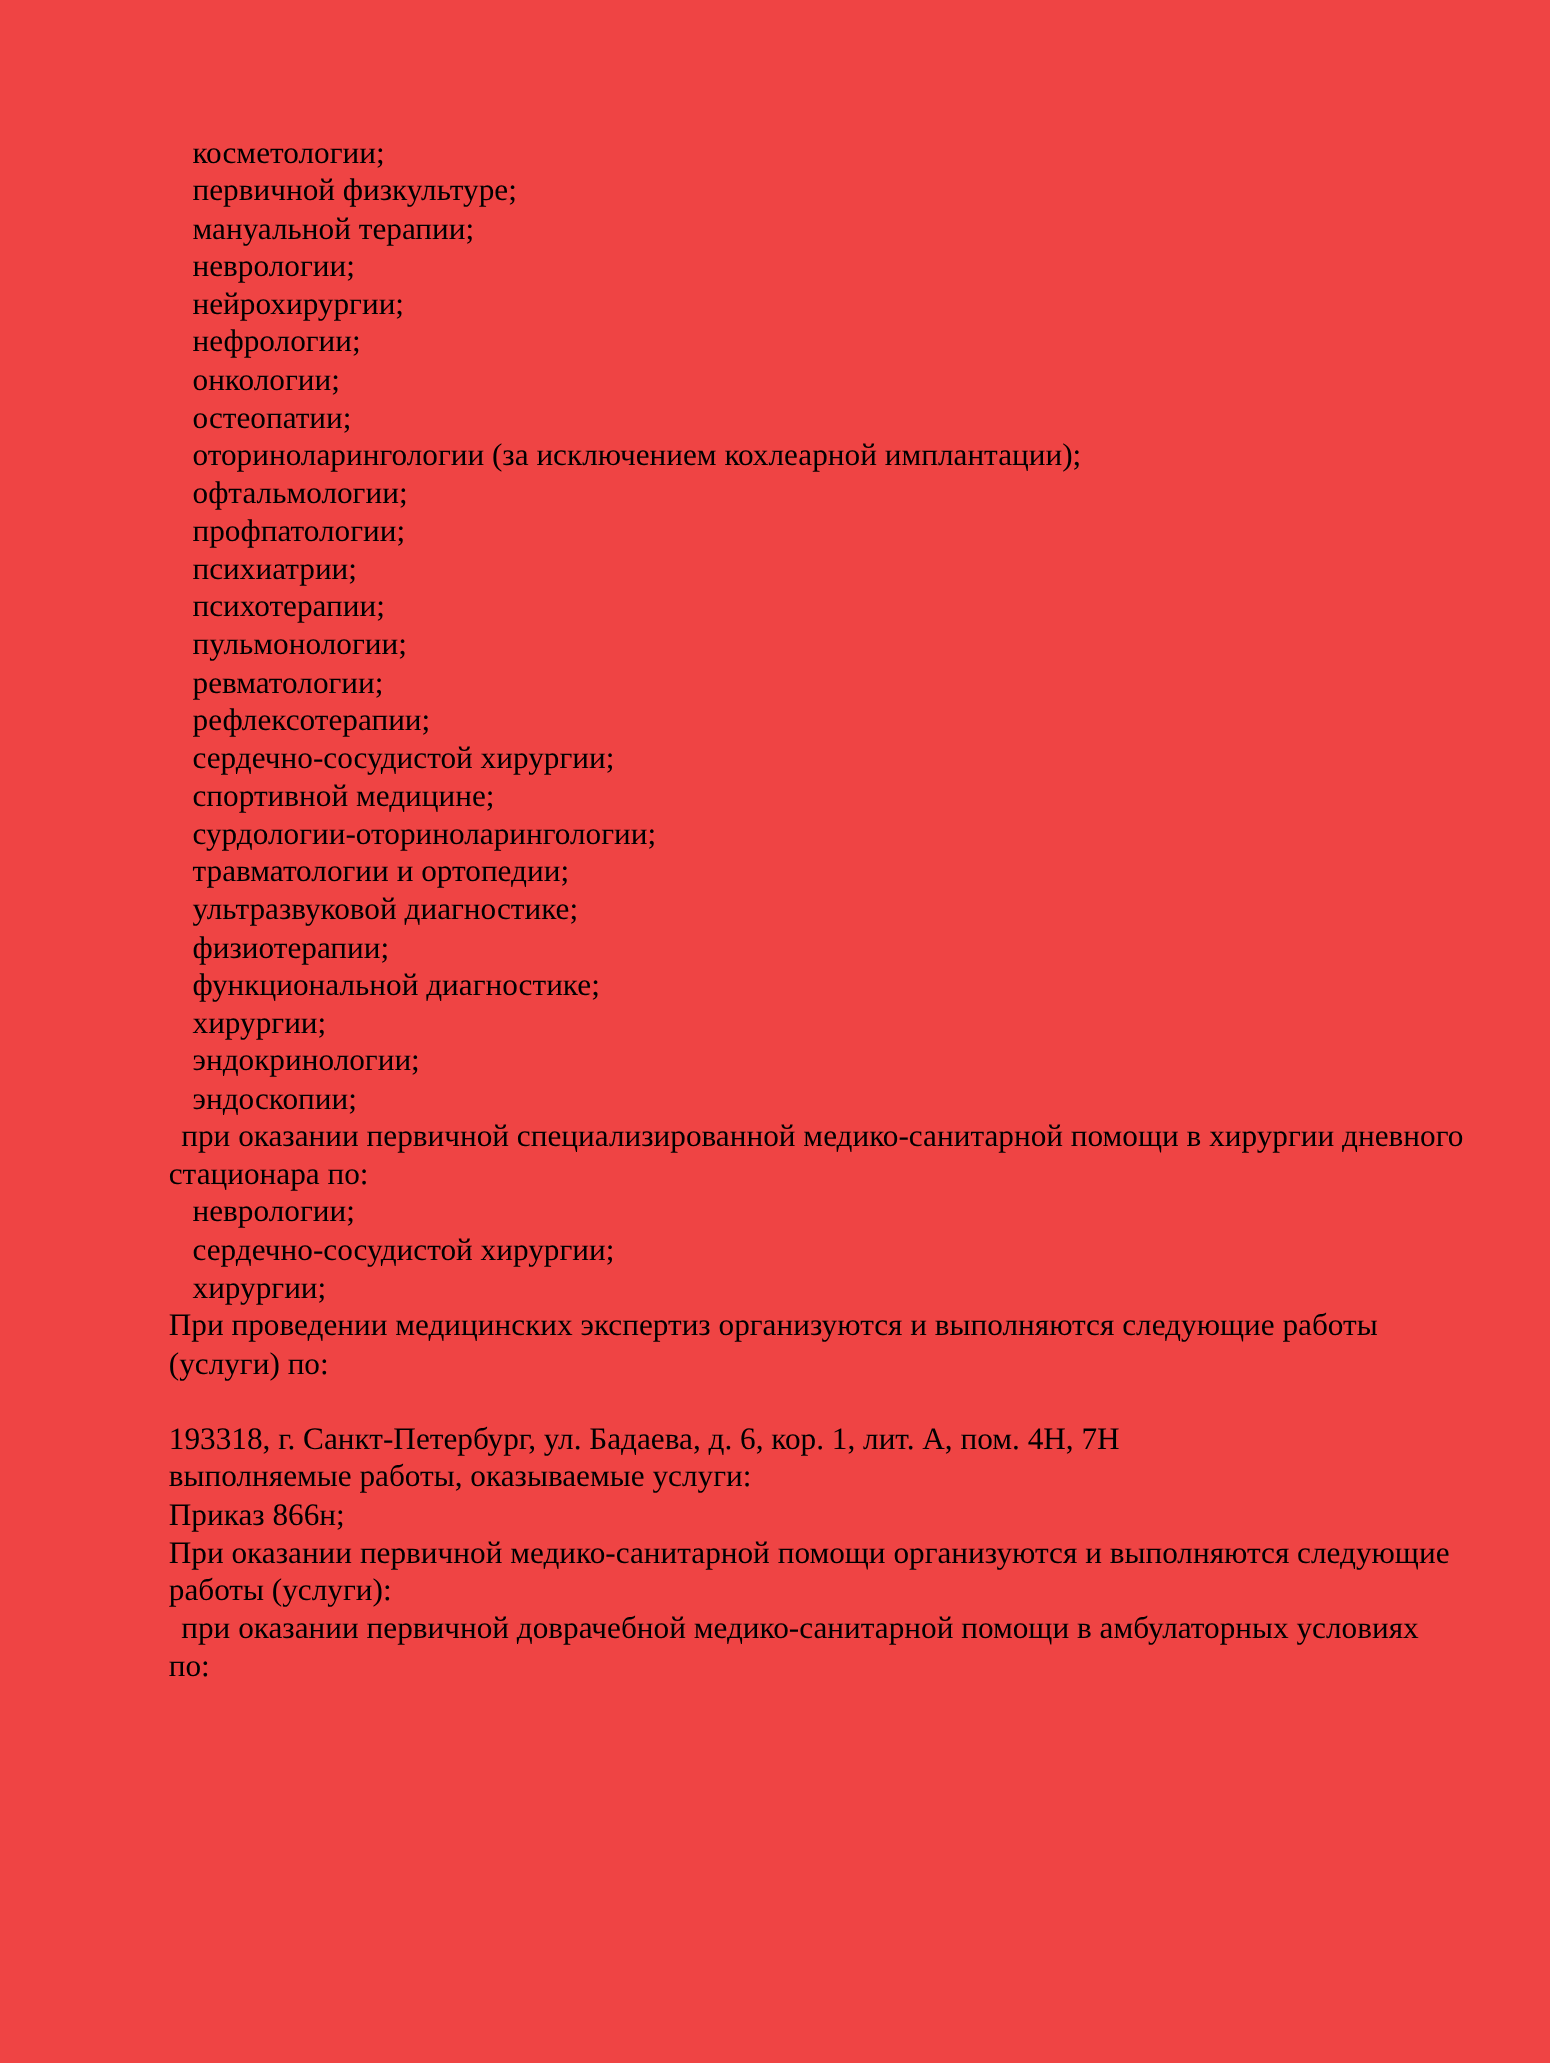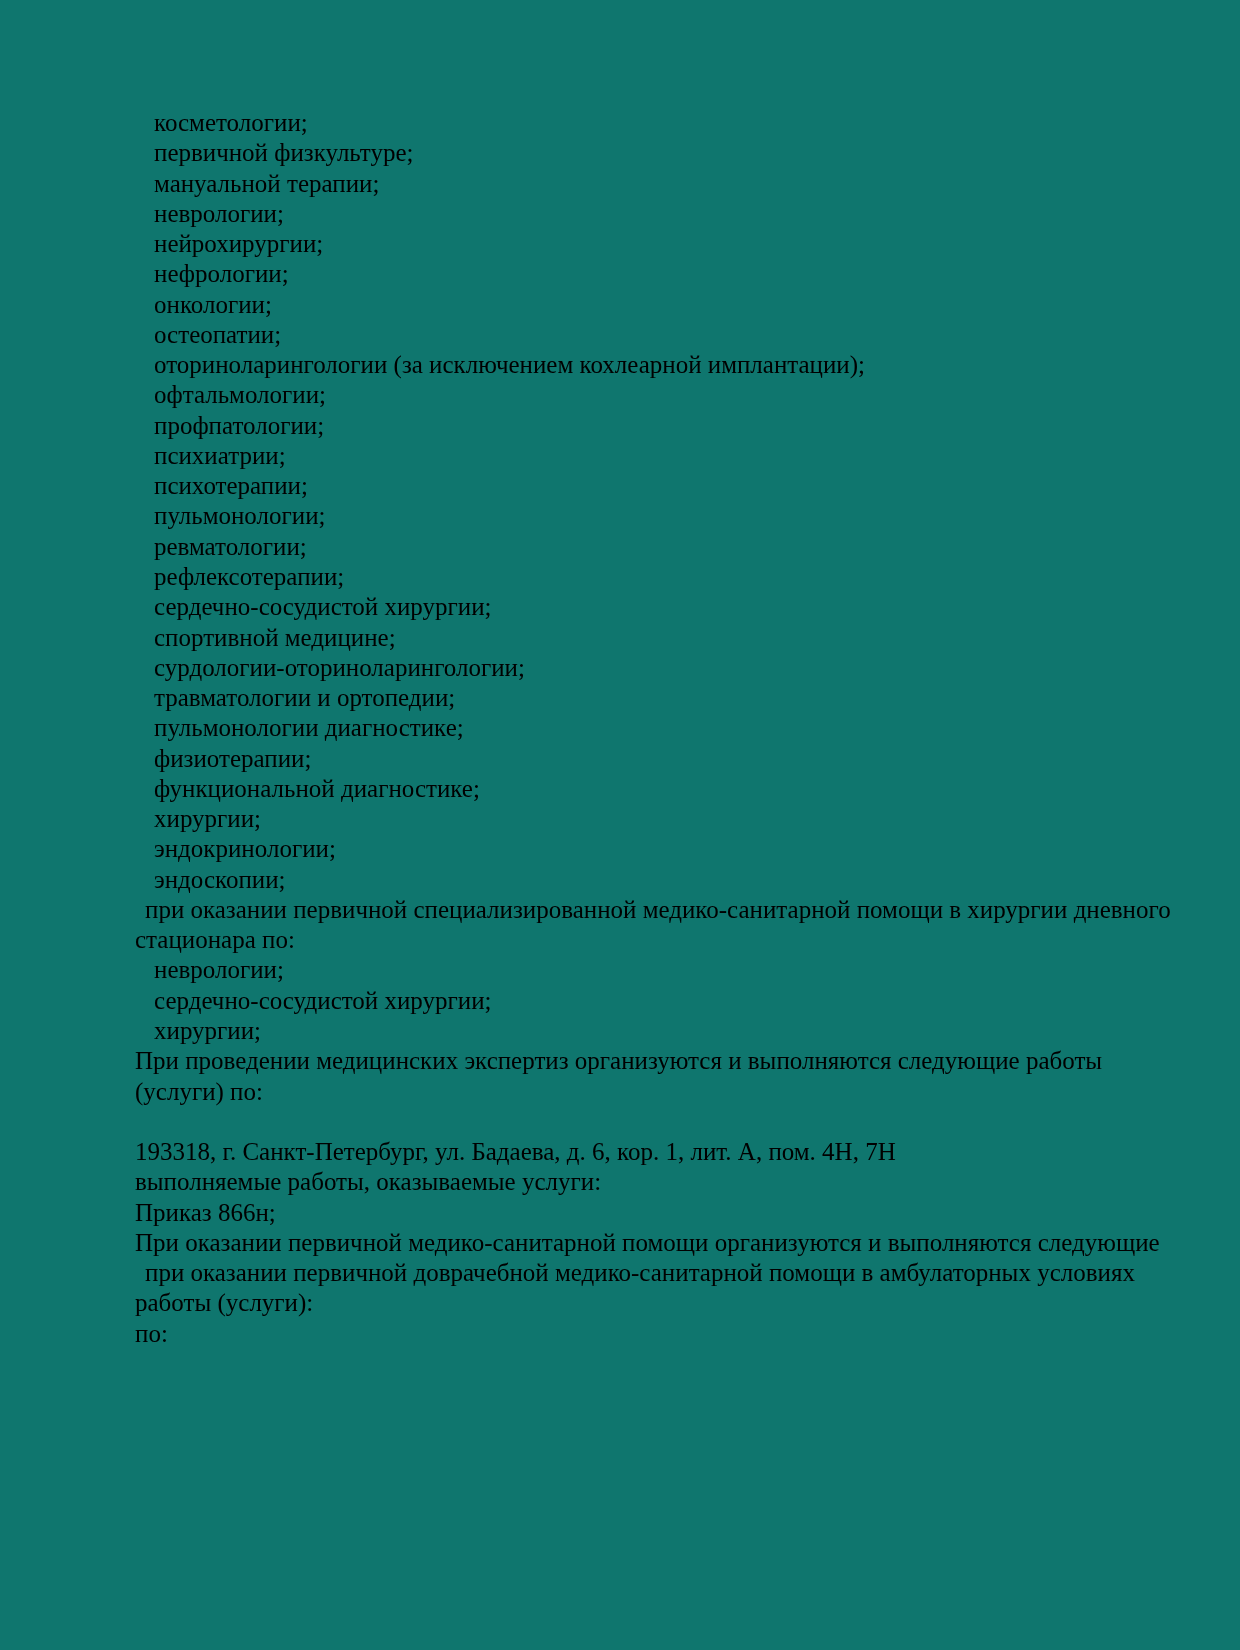--- a/index.html
+++ b/index.html
@@ -28,21 +28,21 @@
     white-space: pre;
     min-height: 30.26px;
   }
   .line.i0 { padding-left: 0; }
   .line.i1 { padding-left: 10px; }
   .line.i2 { padding-left: 19px; }
 </style>
 </head>
 <body>
 
-<div class="page" style="background: #0f766e; color: rgb(0, 0, 0); text-decoration: underline;">
+<div class="page" style="background: #ef4444; color: rgb(0, 0, 0); text-decoration: underline;">
   <div class="content">
       <div class="line i2">косметологии;</div>
       <div class="line i2">первичной физкультуре;</div>
       <div class="line i2">мануальной терапии;</div>
       <div class="line i2">неврологии;</div>
       <div class="line i2">нейрохирургии;</div>
       <div class="line i2">нефрологии;</div>
       <div class="line i2">онкологии;</div>
       <div class="line i2">остеопатии;</div>
       <div class="line i2">оториноларингологии (за исключением кохлеарной имплантации);</div>
@@ -50,35 +50,35 @@
       <div class="line i2">профпатологии;</div>
       <div class="line i2">психиатрии;</div>
       <div class="line i2">психотерапии;</div>
       <div class="line i2">пульмонологии;</div>
       <div class="line i2">ревматологии;</div>
       <div class="line i2">рефлексотерапии;</div>
       <div class="line i2">сердечно-сосудистой хирургии;</div>
       <div class="line i2">спортивной медицине;</div>
       <div class="line i2">сурдологии-оториноларингологии;</div>
       <div class="line i2">травматологии и ортопедии;</div>
-      <div class="line i2">пульмонологии диагностике;</div>
+      <div class="line i2">ультразвуковой диагностике;</div>
       <div class="line i2">физиотерапии;</div>
       <div class="line i2">функциональной диагностике;</div>
       <div class="line i2">хирургии;</div>
       <div class="line i2">эндокринологии;</div>
       <div class="line i2">эндоскопии;</div>
       <div class="line i1">при оказании первичной специализированной медико-санитарной помощи в хирургии дневного</div>
       <div class="line i0">стационара по:</div>
       <div class="line i2">неврологии;</div>
       <div class="line i2">сердечно-сосудистой хирургии;</div>
       <div class="line i2">хирургии;</div>
       <div class="line i0">При проведении медицинских экспертиз организуются и выполняются следующие работы</div>
       <div class="line i0">(услуги) по:</div>
       <div class="line i0"></div>
       <div class="line i0">193318, г. Санкт-Петербург, ул. Бадаева, д. 6, кор. 1, лит. А, пом. 4Н, 7Н</div>
       <div class="line i0">выполняемые работы, оказываемые услуги:</div>
       <div class="line i0">Приказ 866н;</div>
       <div class="line i0">При оказании первичной медико-санитарной помощи организуются и выполняются следующие</div>
+      <div class="line i0">работы (услуги):</div>
       <div class="line i1">при оказании первичной доврачебной медико-санитарной помощи в амбулаторных условиях</div>
-      <div class="line i0">работы (услуги):</div>
       <div class="line i0">по:</div>
     </div>
 </div>
 
 </body></html>

